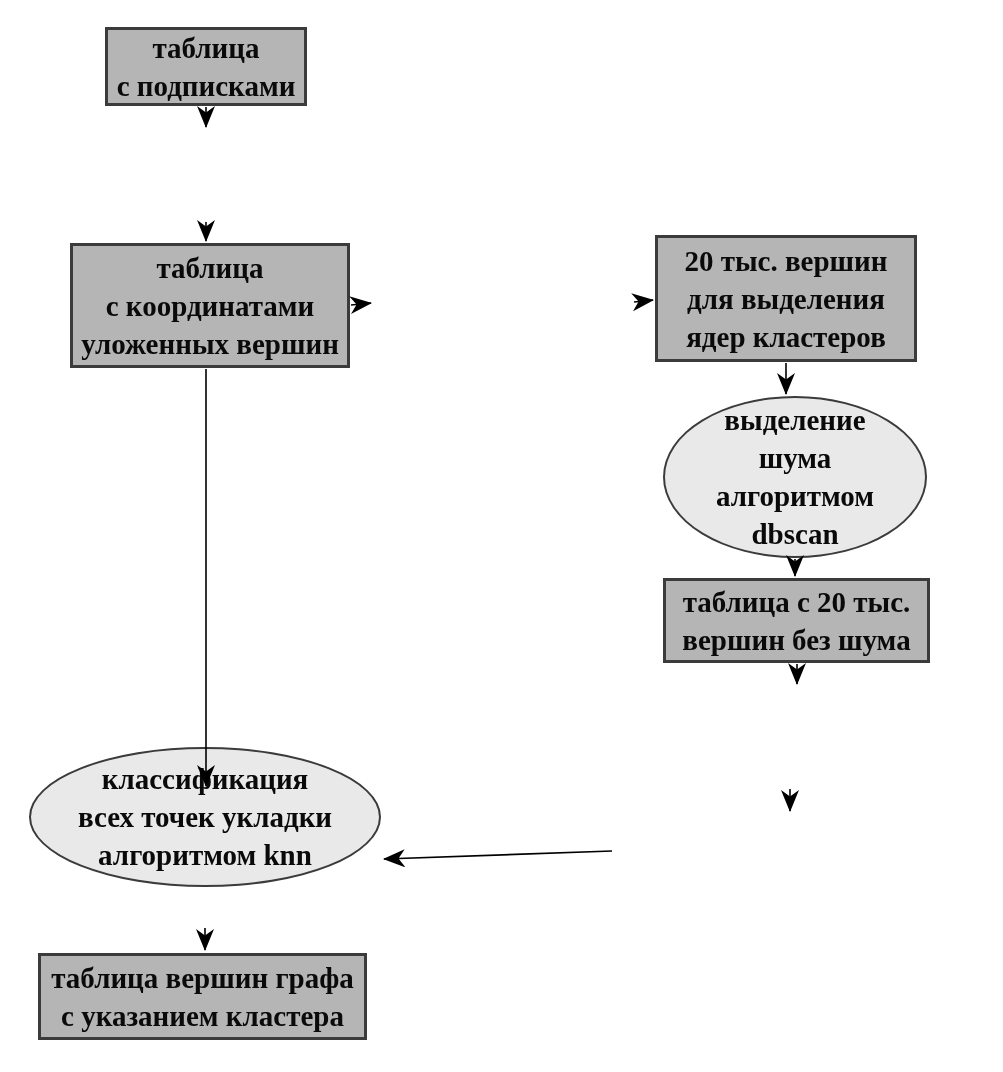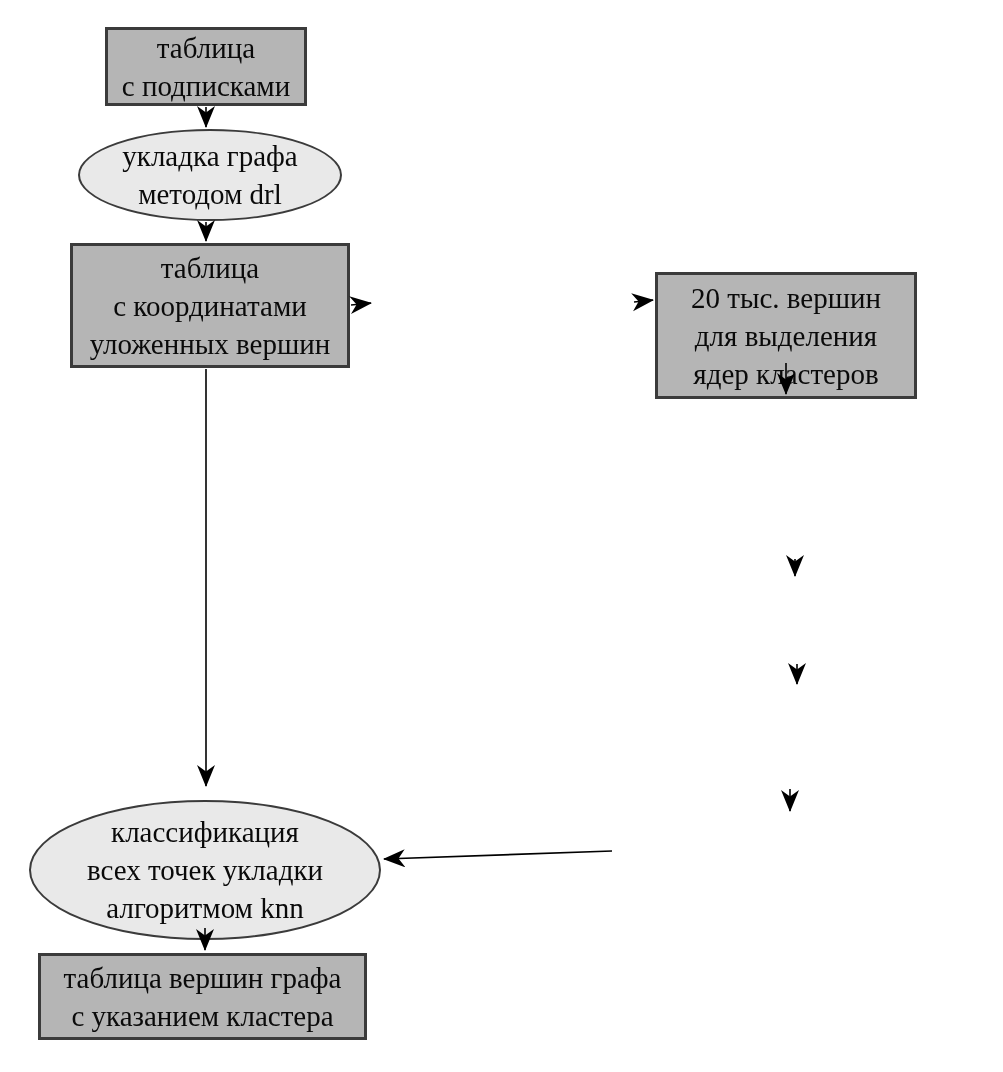--- a/index.html
+++ b/index.html
@@ -13,20 +13,21 @@
   * { margin: 0; padding: 0; box-sizing: border-box; }
   html, body { background: var(--background); }
   .canvas {
     position: relative;
     width: 1003px;
     height: 1072px;
     background: var(--background);
     font-family: "Liberation Serif", "DejaVu Serif", serif;
     color: var(--text);
     overflow: hidden;
+    font-weight: bold;
   }
   .node {
     position: absolute;
     display: flex;
     align-items: center;
     justify-content: center;
     text-align: center;
     font-size: 29px;
     line-height: 38px;
     color: var(--text);
@@ -53,43 +54,49 @@
 </head>
 <body>
 
 <div class="canvas">
 
   <div class="node rect" style="left:105px; top:27px; width:202px; height:79px;">
     <span class="label">таблица
 с подписками</span>
   </div>
 
-  <div class="node ellipse" style="left:78px; top:129px; width:264px; height:92px;">
-    <span class="label">укладка графа
-методом drl</span>
-  </div>
 
   <div class="node rect" style="left:70px; top:243px; width:280px; height:125px;">
     <span class="label">таблица
 с координатами
 уложенных вершин</span>
   </div>
 
 
-  <div class="node rect" style="left:655px; top:235px; width:262px; height:127px;margin-top:37px;">
+  <div class="node rect" style="left:655px; top:235px; width:262px; height:127px;">
     <span class="label">20 тыс. вершин
 для выделения
 ядер кластеров</span>
   </div>
 
+  <div class="node ellipse" style="left:663px; top:396px; width:264px; height:162px;">
+    <span class="label">выделение
+шума
+алгоритмом
+dbscan</span>
+  </div>
+
+  <div class="node rect" style="left:663px; top:578px; width:267px; height:85px;">
+    <span class="label">таблица с 20 тыс.
+вершин без шума</span>
+  </div>
 
 
 
-
-  <div class="node ellipse" style="left:29px; top:800px; width:352px; height:140px;">
+  <div class="node ellipse" style="left:29px; top:747px; width:352px; height:140px;">
     <span class="label">классификация
 всех точек укладки
 алгоритмом knn</span>
   </div>
 
   <div class="node rect" style="left:38px; top:953px; width:329px; height:87px;text-align:center;">
     <span class="label">таблица вершин графа
 с указанием кластера</span>
   </div>
 

